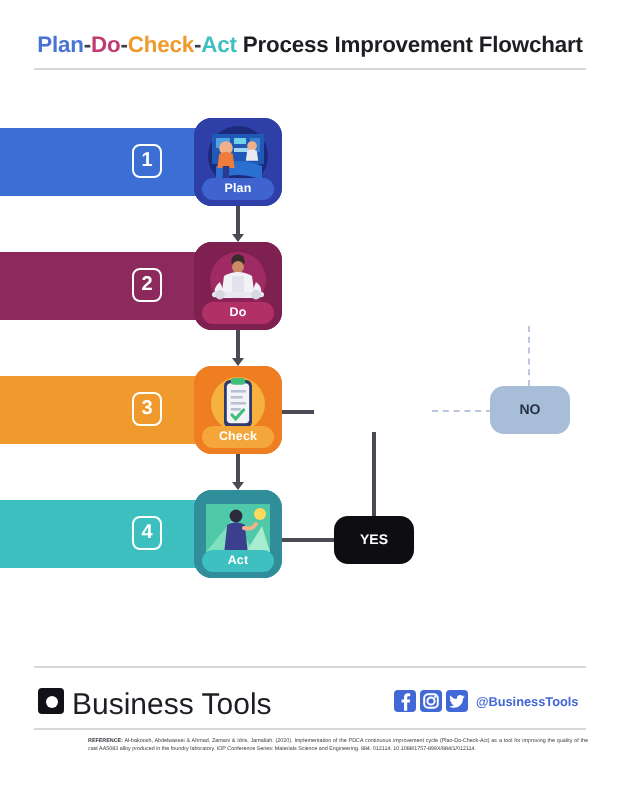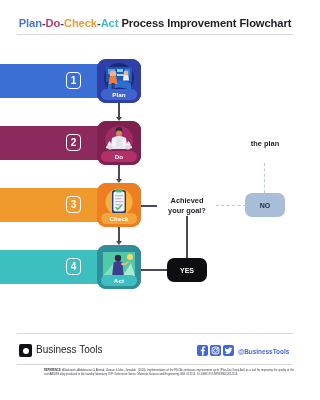--- a/index.html
+++ b/index.html
@@ -93,21 +93,21 @@
   }
 
   
   .foot-rule{position:absolute;left:17px;width:276px;height:1px;background:#d8d8dc;}
   .logo-mark{
     position:absolute;width:13px;height:13px;background:#111117;border-radius:2px;
     display:flex;align-items:center;justify-content:center;
   }
   .logo-mark i{display:block;width:6px;height:6px;border-radius:50%;background:#ffffff;}
   .brand{
-    position:absolute;font-size:10px;color:#1d1d24;white-space:nowrap;
+    position:absolute;font-size:15px;color:#1d1d24;white-space:nowrap;
   }
   .soc{position:absolute;width:11px;height:11px;border-radius:2px;background:#4267d6;}
   .soc svg{display:block;}
   .handle{
     position:absolute;font-size:6.4px;font-weight:bold;color:#4267d6;white-space:nowrap;
   }
   .refs{
     position:absolute;left:44px;top:369px;width:250px;
     font-size:2.7px;line-height:4.1px;color:#3a3a44;text-align:justify;
   }
@@ -211,33 +211,28 @@
   <div class="arrow-d" style="left:115.8px;top:117px;"></div>
 
   <div class="vline" style="left:118.2px;top:165px;height:14px;"></div>
   <div class="arrow-d" style="left:115.8px;top:179px;"></div>
 
   <div class="vline" style="left:118.2px;top:227px;height:14px;"></div>
   <div class="arrow-d" style="left:115.8px;top:241px;"></div>
 
   <div class="hline" style="left:141px;top:205px;width:16px;"></div>
 
-  <div class="qtext" style="left:159px;top:196px;width:56px;">
-    <div>Achieved</div>
-    <div>your goal?</div>
-  </div>
 
   <div class="dashh" style="left:216px;top:205px;width:30px;"></div>
 
   <div class="nopill" style="left:245px;top:193px;">NO</div>
 
   <div class="dashv" style="left:264.2px;top:163px;height:30px;"></div>
 
   <div class="modify" style="left:236px;top:139px;width:58px;">
-    <div>the plan</div>
   </div>
 
   <div class="vline" style="left:186.2px;top:216px;height:54px;"></div>
 
   <div class="hline" style="left:141px;top:269px;width:27px;"></div>
 
   <div class="yespill" style="left:167px;top:258px;">YES</div>
 
   <div class="foot-rule" style="top:333px;"></div>
 

